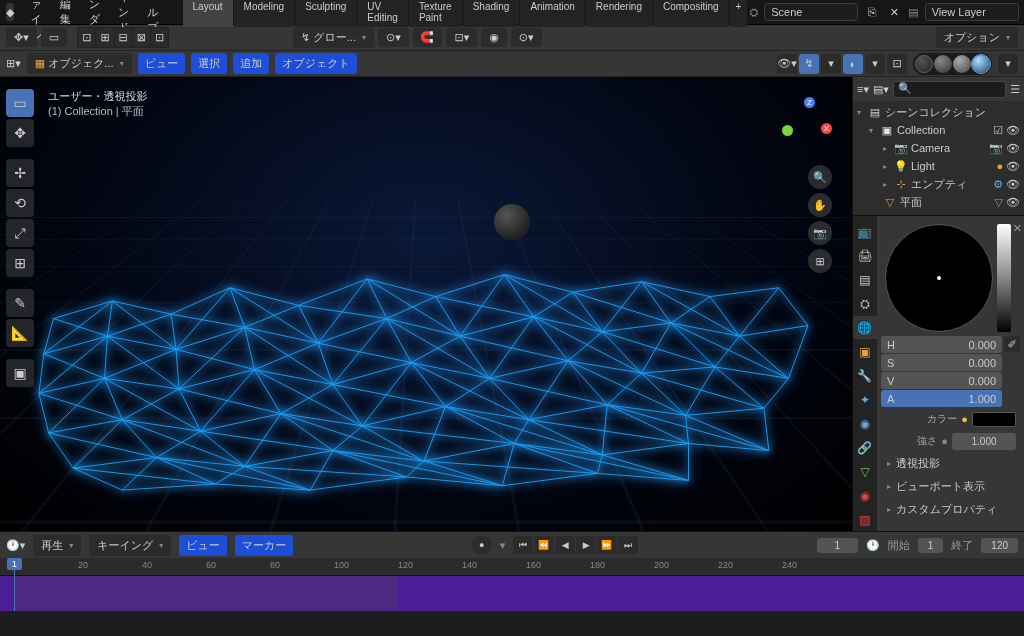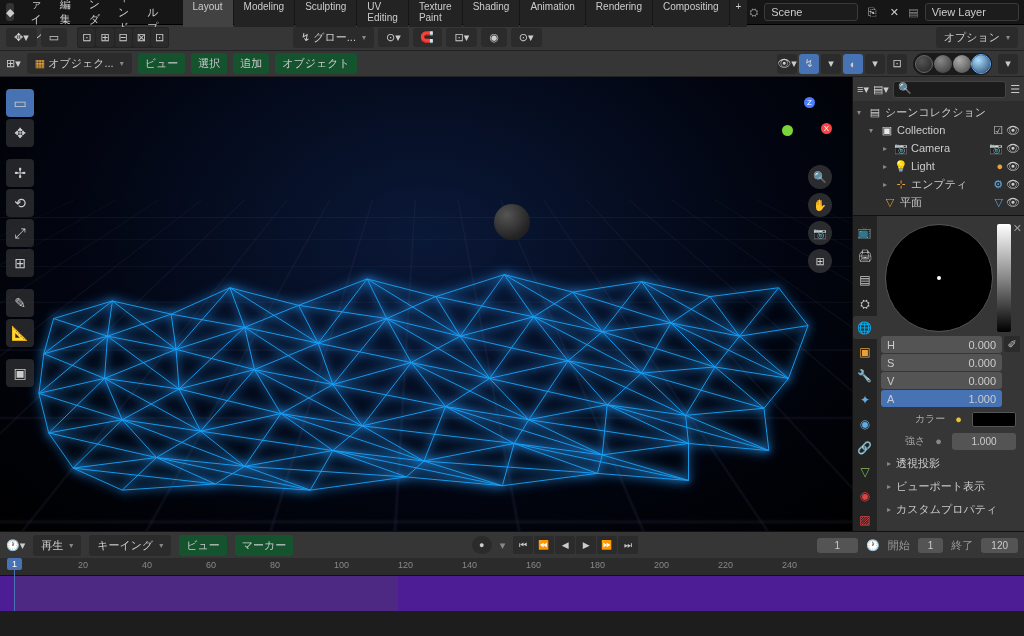--- a/index.html
+++ b/index.html
@@ -13,21 +13,21 @@
 .tab.plus{padding:4px 6px}
 .scene-field{margin-left:auto;display:flex;align-items:center;gap:6px}
 .field-wrap{display:flex;align-items:center;background:#1c1c1c;border:1px solid #3a3a3a;border-radius:3px;padding:1px 6px;height:18px}
 .field-wrap input{background:none;border:none;outline:none;color:#ccc;width:80px}
 .close-x{width:16px;height:16px;display:flex;align-items:center;justify-content:center;cursor:pointer}
 .toolbar2{height:26px;background:#363636;display:flex;align-items:center;padding:0 6px;gap:4px;border-bottom:1px solid #222}
 .toolbar2 .seg{display:flex;gap:1px;background:#232323;border-radius:3px;padding:1px}
 .toolbar2 .btn,.dropdown{padding:3px 8px;background:#2b2b2b;border-radius:3px;cursor:pointer;display:flex;align-items:center;gap:3px}
 .dropdown::after{content:"▾";font-size:8px;margin-left:3px;color:#888}
 .header-editor{height:26px;background:#363636;display:flex;align-items:center;padding:0 6px;gap:6px;border-bottom:1px solid #222}
-.mini-btn{padding:3px 7px;background:#14532d;border-radius:3px;cursor:pointer}
+.mini-btn{padding:3px 7px;background:#1d4ed8;border-radius:3px;cursor:pointer}
 .main{display:flex;height:454px}
 .viewport{flex:1;background:radial-gradient(ellipse at 50% 35%,#0a1838 0%,#020510 60%,#000 100%);position:relative;overflow:hidden}
 .tool-shelf{position:absolute;left:6px;top:12px;display:flex;flex-direction:column;gap:2px;z-index:5}
 .tool-btn{width:28px;height:28px;background:rgba(60,60,60,0.6);border-radius:4px;display:flex;align-items:center;justify-content:center;cursor:pointer;font-size:14px}
 .tool-btn.active{background:#4772b3}
 .tool-btn.sep{margin-top:10px}
 .vp-label{position:absolute;left:48px;top:12px;z-index:4;line-height:1.4}
 .gizmo{position:absolute;right:18px;top:18px;width:56px;height:56px;z-index:4}
 .gizmo .axis-z{position:absolute;left:26px;top:2px;width:11px;height:11px;background:#4d7dff;border-radius:50%;display:flex;align-items:center;justify-content:center;font-size:8px;color:#fff}
 .gizmo .axis-y{position:absolute;left:4px;top:30px;width:11px;height:11px;background:#7bd43a;border-radius:50%}
@@ -57,21 +57,21 @@
 .color-picker{display:flex;gap:4px;padding:4px;position:relative}
 .color-circle{width:108px;height:108px;background:radial-gradient(circle,#000 0%,#000 100%);border-radius:50%;position:relative;border:1px solid #555}
 .color-circle::after{content:"";position:absolute;left:50%;top:50%;width:4px;height:4px;background:#fff;border-radius:50%;transform:translate(-50%,-50%)}
 .value-strip{width:14px;height:108px;background:linear-gradient(#fff,#888,#000);border-radius:2px}
 .color-mode-tabs{display:flex;gap:1px;margin:3px 0}
 .color-mode-tabs .ctab{flex:1;text-align:center;padding:3px;background:#2b2b2b;font-size:10px;cursor:pointer}
 .color-mode-tabs .ctab.active{background:#4772b3}
 .hsv-row{display:flex;align-items:center;background:#545454;border-radius:3px;height:17px;margin-bottom:1px;padding:0 6px;font-size:10px}
 .hsv-row.alpha{background:#4772b3}
 .hsv-row .val{margin-left:auto}
-.prop-row{display:flex;align-items:center;height:22px;padding:0 4px;gap:10px}
+.prop-row{display:flex;align-items:center;height:22px;padding:0 4px;gap:4px}
 .prop-row .label{flex:1;text-align:right;font-size:10px;color:#aaa}
 .prop-row .swatch{width:44px;height:15px;background:#000;border-radius:2px;border:1px solid #555}
 .num-field{width:64px;height:17px;background:#545454;border-radius:3px;display:flex;align-items:center;justify-content:center;font-size:10px}
 .panel-header{display:flex;align-items:center;padding:4px 6px;gap:5px;cursor:pointer}
 .panel-header .tri{font-size:8px;color:#888}
 .timeline{height:80px;background:#2d2d2d;border-top:1px solid #111;display:flex;flex-direction:column}
 .timeline-header{height:26px;background:#363636;display:flex;align-items:center;padding:0 6px;gap:8px}
 .timeline-header .play-controls{display:flex;gap:1px;margin:0 auto}
 .pbtn{width:20px;height:18px;background:#2b2b2b;border-radius:2px;display:flex;align-items:center;justify-content:center;cursor:pointer;font-size:9px}
 .frame-field{background:#545454;border-radius:3px;padding:2px 18px;font-size:10px}
@@ -214,20 +214,24 @@
       <div class="tool-btn">✥</div>
       <div class="tool-btn sep">✢</div>
       <div class="tool-btn">⟲</div>
       <div class="tool-btn">⤢</div>
       <div class="tool-btn">⊞</div>
       <div class="tool-btn sep">✎</div>
       <div class="tool-btn">📐</div>
       <div class="tool-btn sep">▣</div>
     </div>
 
+    <div class="vp-label">
+      <div style="color:#ddd;font-weight:500">ユーザー・透視投影</div>
+      <div style="color:#bbb">(1) Collection | 平面</div>
+    </div>
 
     <div class="gizmo">
       <div class="axis-z">Z</div>
       <div class="axis-y"></div>
       <div class="axis-x">X</div>
     </div>
     <div class="nav-col">
       <div class="nav-btn">🔍</div>
       <div class="nav-btn">✋</div>
       <div class="nav-btn">📷</div>

